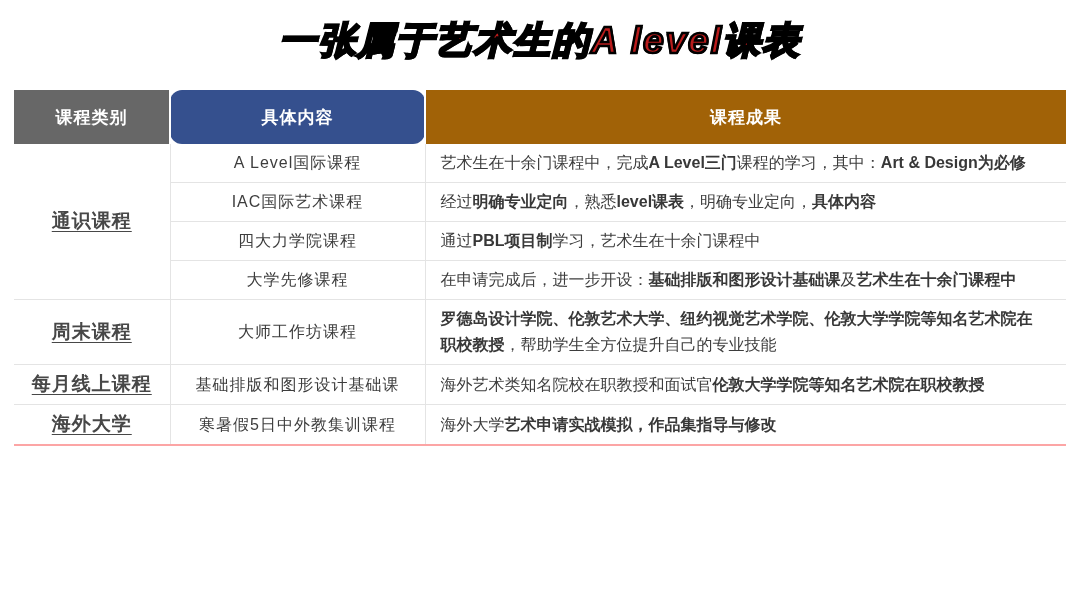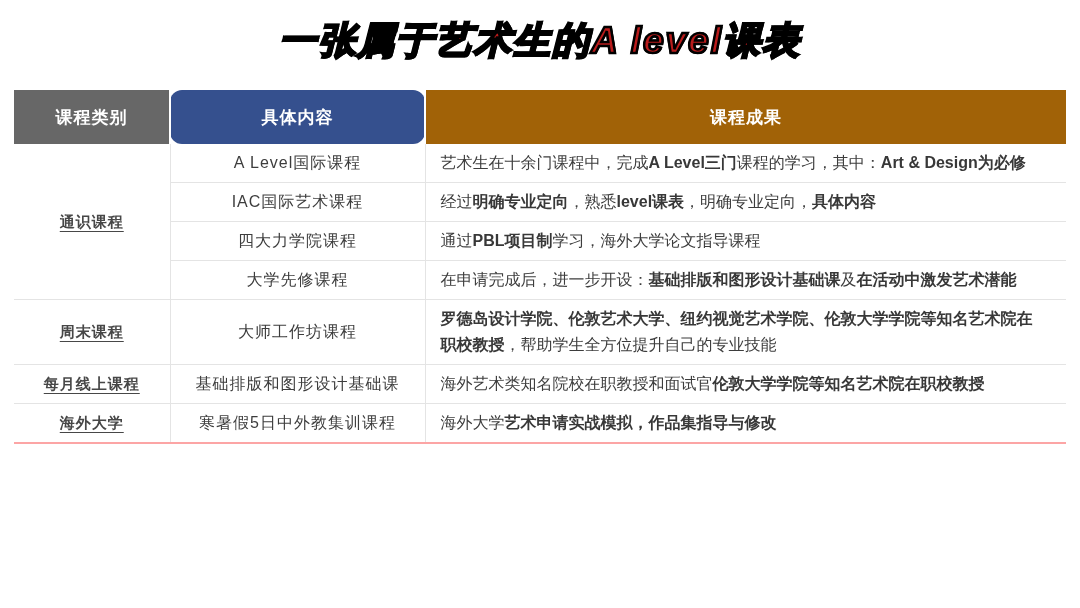--- a/index.html
+++ b/index.html
@@ -57,21 +57,21 @@
   }
   td.cat {
     text-align: center;
     font-weight: bold;
     color: #474747;
   }
   .cat-label {
     text-decoration: underline;
     text-underline-offset: 4px;
     letter-spacing: 1px;
-    font-size: 15px;
+    font-size: 19px;
     text-align: center;
   }
   td.content {
     text-align: center;
     border-left: 1px solid #e4e4e4;
     border-right: 1px solid #e4e4e4;
     letter-spacing: 1px;
   }
   td.outcome {
     text-align: left;
@@ -105,25 +105,25 @@
           <td class="cat" rowspan="4"><span class="cat-label">通识课程</span></td>
           <td class="content">A Level国际课程</td>
           <td class="outcome"><span>艺术生在十余门课程中，完成</span><b>A Level三门</b><span>课程的学习，其中：</span><b>Art &amp; Design为必修</b></td>
         </tr>
         <tr>
           <td class="content">IAC国际艺术课程</td>
           <td class="outcome"><span>经过</span><b>明确专业定向</b><span>，熟悉</span><b>level课表</b><span>，明确专业定向，</span><b>具体内容</b></td>
         </tr>
         <tr>
           <td class="content">四大力学院课程</td>
-          <td class="outcome"><span>通过</span><b>PBL项目制</b><span>学习，海外大学论文指导课程</span></td>
+          <td class="outcome"><span>通过</span><b>PBL项目制</b><span>学习，艺术生在十余门课程中</span></td>
         </tr>
         <tr>
           <td class="content">大学先修课程</td>
-          <td class="outcome"><span>在申请完成后，进一步开设：</span><b>基础排版和图形设计基础课</b><span>及</span><b>在活动中激发艺术潜能</b></td>
+          <td class="outcome"><span>在申请完成后，进一步开设：</span><b>基础排版和图形设计基础课</b><span>及</span><b>艺术生在十余门课程中</b></td>
         </tr>
         <tr>
           <td class="cat" rowspan="1"><span class="cat-label">周末课程</span></td>
           <td class="content">大师工作坊课程</td>
           <td class="outcome"><b>罗德岛设计学院、伦敦艺术大学、纽约视觉艺术学院、伦敦大学学院等知名艺术院在职校教授</b><span>，帮助学生全方位提升自己的专业技能</span></td>
         </tr>
         <tr>
           <td class="cat" rowspan="1"><span class="cat-label">每月线上课程</span></td>
           <td class="content">基础排版和图形设计基础课</td>
           <td class="outcome"><span>海外艺术类知名院校在职教授和面试官</span><b>伦敦大学学院等知名艺术院在职校教授</b></td>

